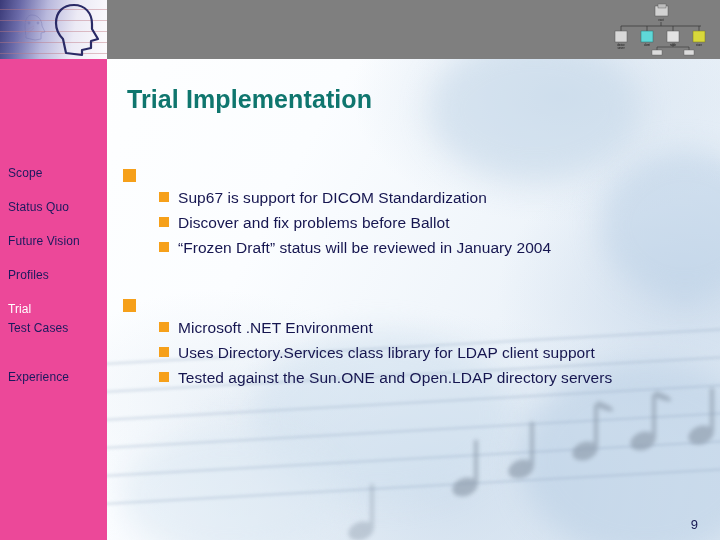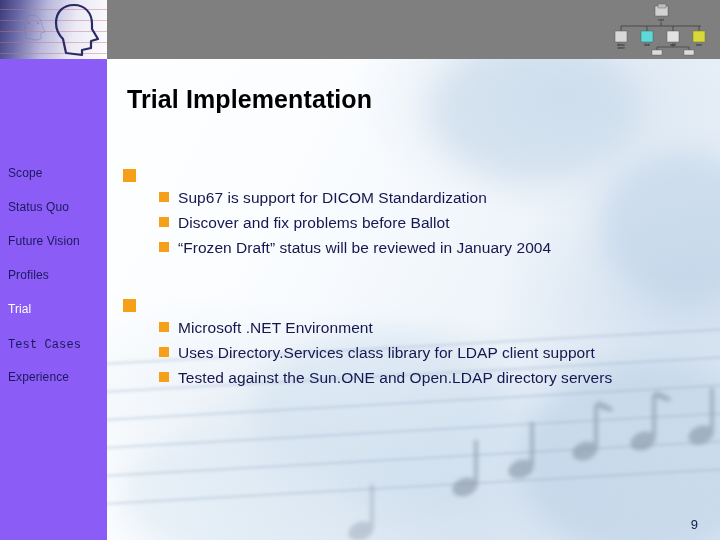--- a/index.html
+++ b/index.html
@@ -124,21 +124,21 @@
     z-index: 5;
   }
 
   
   .sidebar {
     position: absolute;
     top: 59px;
     left: 0;
     width: 107px;
     height: 481px;
-    background: #8b5cf6;
+    background: #ec4899;
     z-index: 3;
   }
   .nav-item {
     position: absolute;
     left: 8px;
     font-size: 12px;
     letter-spacing: 0.1px;
     color: #1a1a5e;
     white-space: nowrap;
     line-height: 14px;
@@ -157,21 +157,21 @@
     height: 481px;
     z-index: 2;
   }
   .slide-title {
     position: absolute;
     left: 20px;
     top: 26px;
     width: 560px;
     font-size: 25px;
     font-weight: bold;
-    color: #000000;
+    color: #0f766e;
     letter-spacing: 0.1px;
   }
 
   .bullets {
     position: absolute;
     left: 16px;
     top: 104px;
     width: 600px;
   }
   .b-group { margin-bottom: 10px; }
@@ -309,21 +309,21 @@
     </div>
     <div class="nav-item" style="top:175px;">
       <span>Future Vision</span>
     </div>
     <div class="nav-item" style="top:209px;">
       <span>Profiles</span>
     </div>
     <div class="nav-item active" style="top:243px;">
       <span>Trial</span>
     </div>
-    <div class="nav-item" style="top:279px;font-family:Liberation Mono, monospace;">
+    <div class="nav-item" style="top:262px;">
       <span>Test Cases</span>
     </div>
     <div class="nav-item" style="top:311px;">
       <span>Experience</span>
     </div>
   </div>
 
   <div class="content">
     <div class="slide-title">Trial Implementation</div>
 

